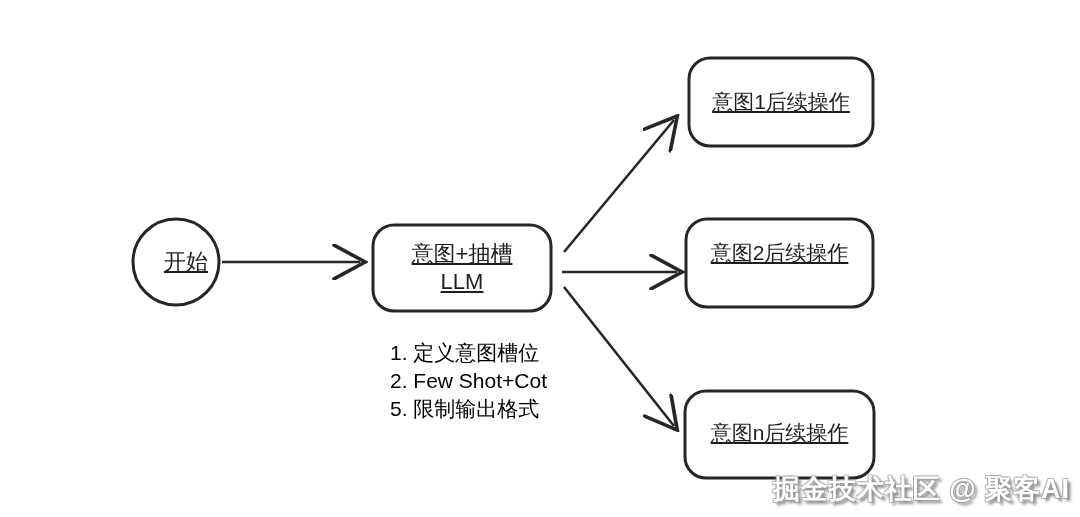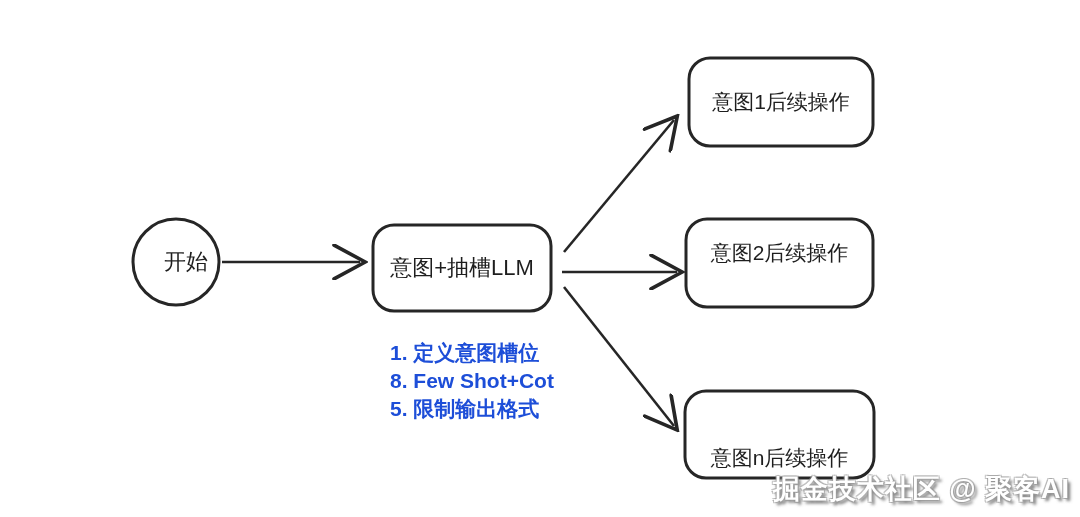--- a/index.html
+++ b/index.html
@@ -24,31 +24,32 @@
     position: absolute;
     display: flex;
     align-items: center;
     justify-content: center;
     color: #1e1e1e;
     font-size: 22px;
     font-weight: 500;
     text-align: center;
     line-height: 28px;
     white-space: nowrap;
+    text-decoration: underline;
   }
   .label.stack {
-    flex-direction: row;
+    flex-direction: column;
   }
   .notes {
     position: absolute;
     left: 390px;
     top: 339px;
-    color: #1d4ed8;
+    color: #000000;
     font-size: 21px;
-    font-weight: 700;
+    font-weight: 400;
     line-height: 28px;
     text-align: left;
     white-space: nowrap;
   }
   .watermark {
     position: absolute;
     right: 10px;
     top: 471px;
     font-size: 27px;
     font-weight: bold;
@@ -91,25 +92,25 @@
 
   <div class="label" style="left:143px; top:220px; width:86px; height:84px;">开始</div>
 
   <div class="label stack" style="left:373px; top:225px; width:178px; height:86px;">
     <span>意图+抽槽</span>
     <span>LLM</span>
   </div>
 
   <div class="notes">
     <div>1. 定义意图槽位</div>
-    <div>8. Few Shot+Cot</div>
+    <div>2. Few Shot+Cot</div>
     <div>5. 限制输出格式</div>
   </div>
 
   <div class="label" style="left:689px; top:58px; width:184px; height:88px; font-size:21px;">意图1后续操作</div>
 
   <div class="label" style="left:686px; top:219px; width:187px; height:68px; font-size:21px;">意图2后续操作</div>
 
-  <div class="label" style="left:685px; top:414px; width:189px; height:87px; font-size:21px;">意图n后续操作</div>
+  <div class="label" style="left:685px; top:389px; width:189px; height:87px; font-size:21px;">意图n后续操作</div>
 
   <div class="watermark">掘金技术社区 @ 聚客AI</div>
 
 </div>
 
 </body></html>

